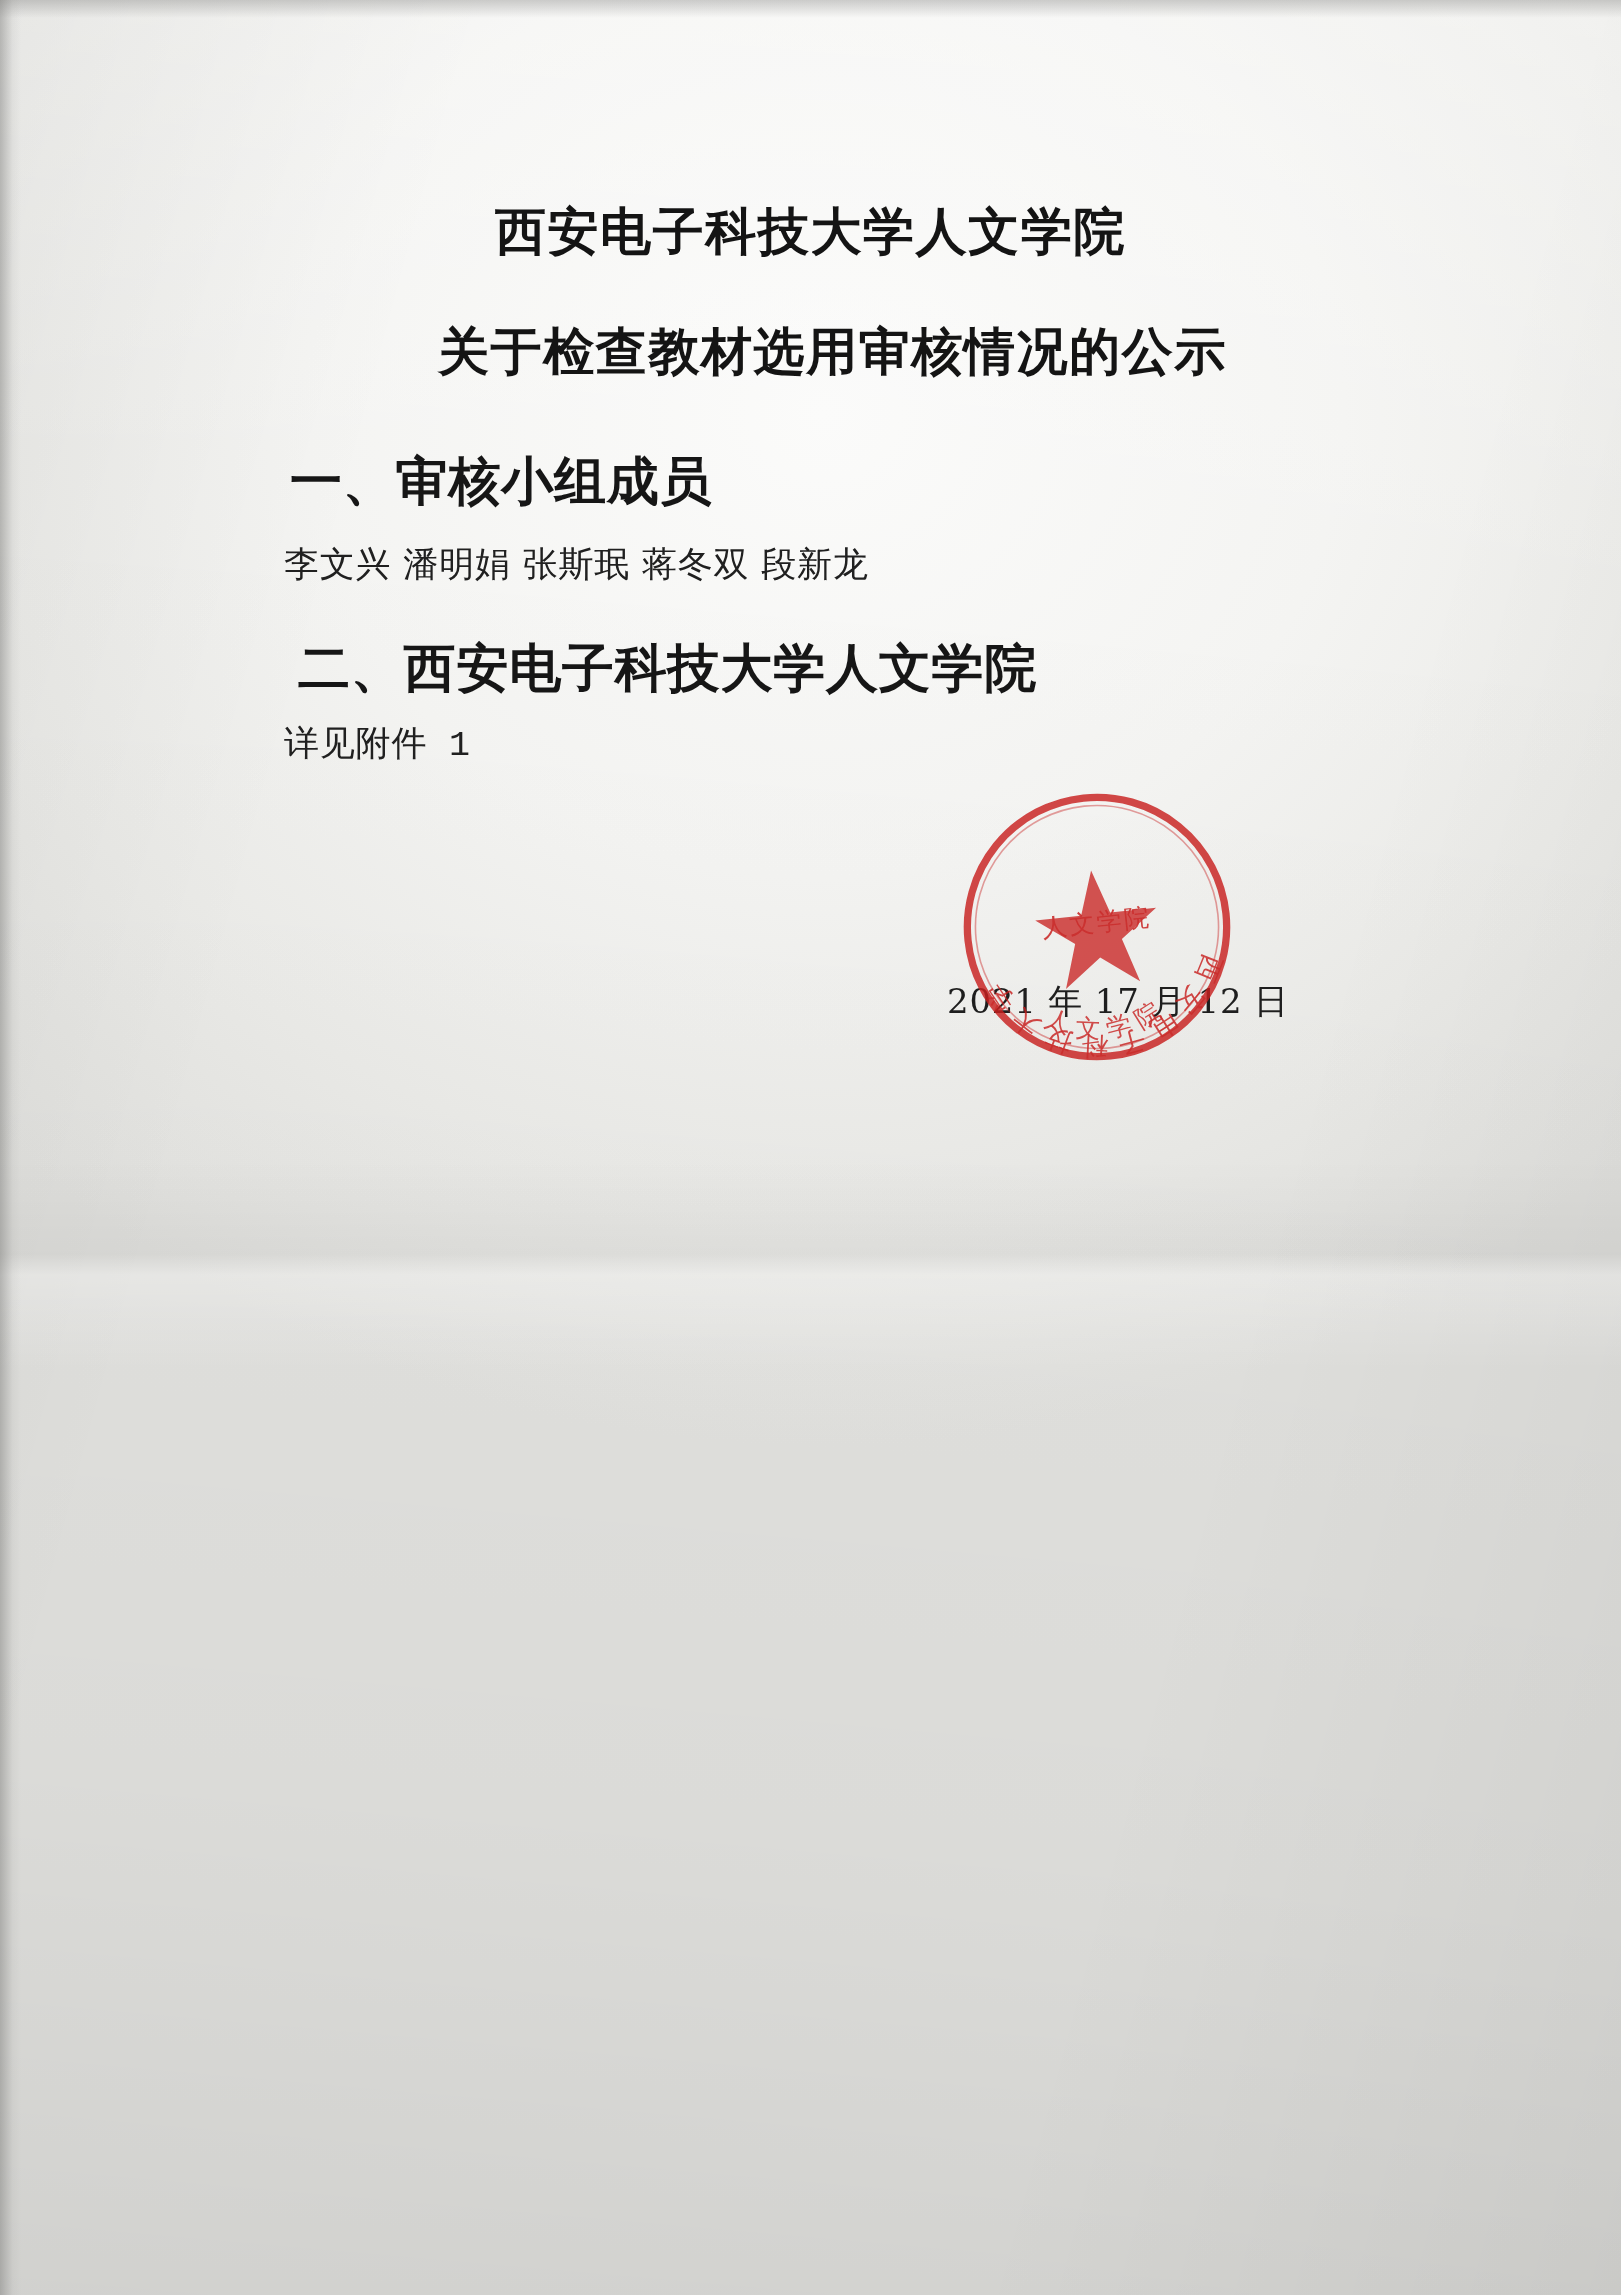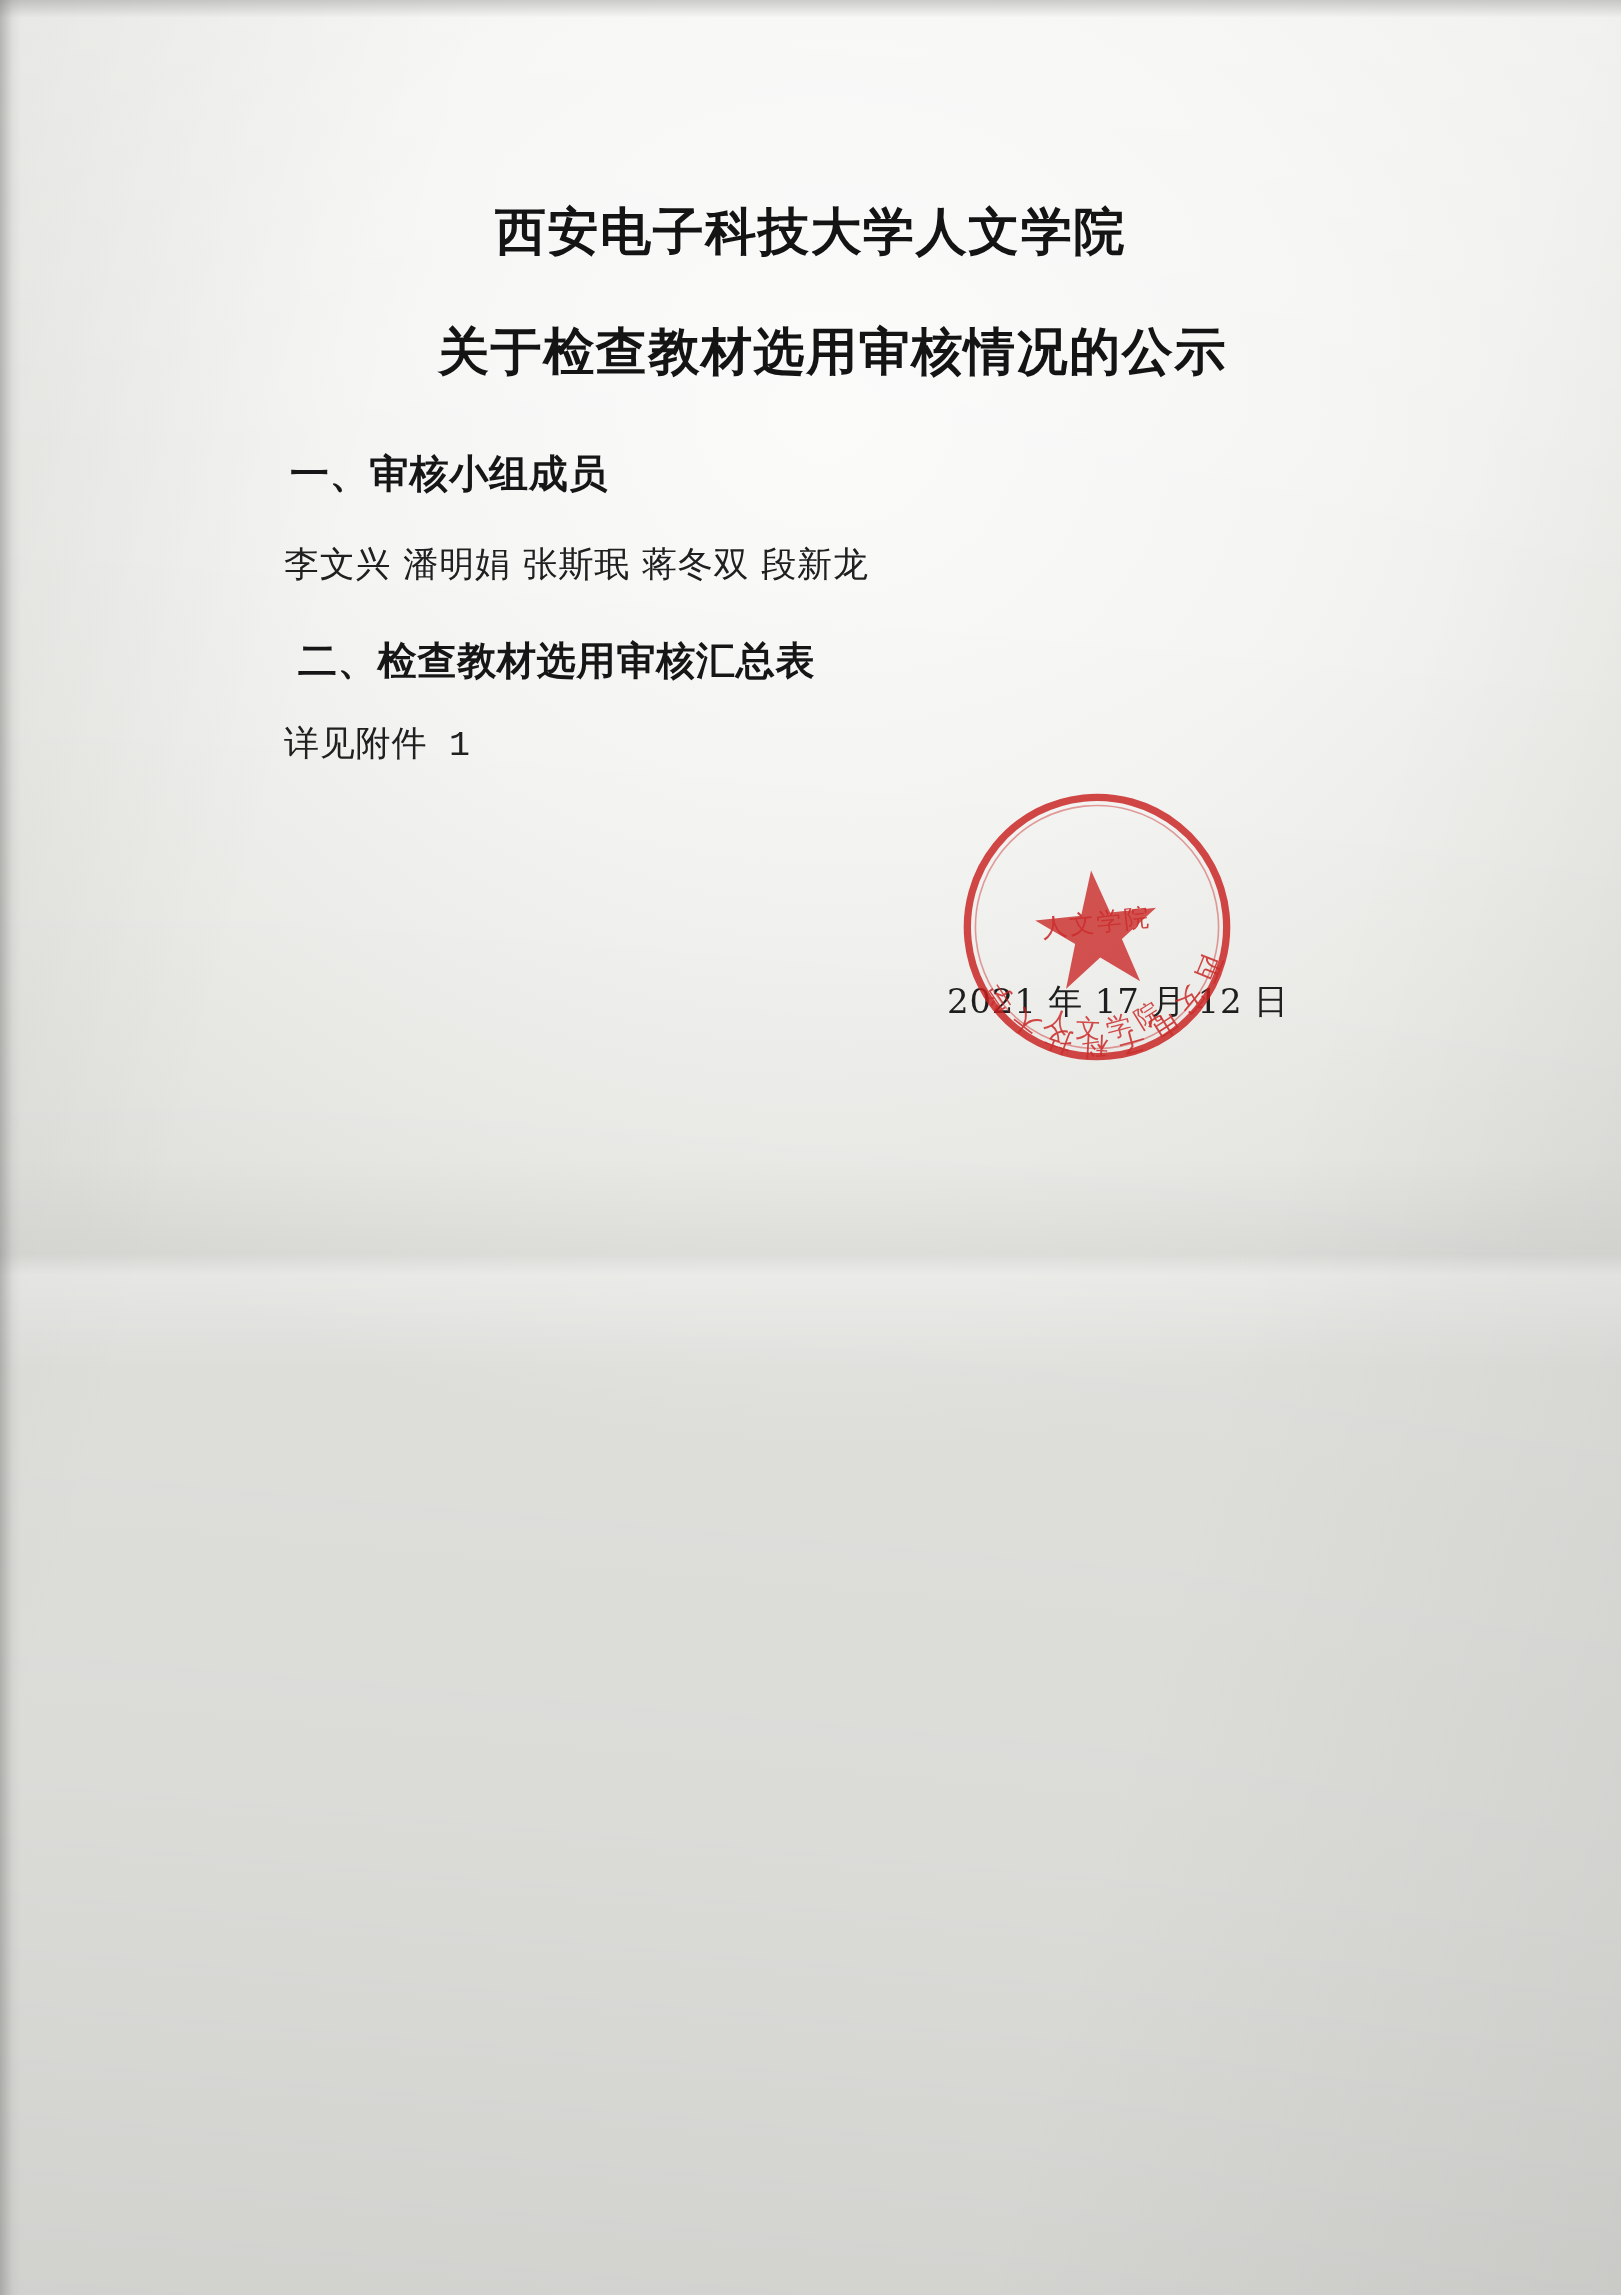--- a/index.html
+++ b/index.html
@@ -90,21 +90,21 @@
     top: 324px;
     font-size: 51px;
     line-height: 1.1;
     margin-left: 44px;
   }
 
   .heading {
     position: absolute;
     font-family: "DejaVu Sans", "Liberation Sans", sans-serif;
     font-weight: 700;
-    font-size: 39px;
+    font-size: 52px;
     letter-spacing: 0.8px;
     color: #161616;
   }
   .heading-1 { left: 290px; top: 447px; }
   .heading-2 { left: 298px; top: 634px; }
 
   .body-text {
     position: absolute;
     font-family: "DejaVu Serif", "Liberation Serif", serif;
     font-size: 35px;
@@ -164,21 +164,21 @@
   <div class="content">
 
     <div class="title-line title-1">西安电子科技大学人文学院</div>
 
     <div class="title-line title-2">关于检查教材选用审核情况的公示</div>
 
     <div class="heading heading-1">一、审核小组成员</div>
 
     <div class="body-text members">李文兴 潘明娟 张斯珉 蒋冬双 段新龙</div>
 
-    <div class="heading heading-2">二、检查教材选用审核汇总表</div>
+    <div class="heading heading-2">二、西安电子科技大学人文学院</div>
 
     <div class="body-text appendix">详见附件 1</div>
 
     <div class="date-line">2021 年 17 月 12 日</div>
 
     <div class="seal">
       <svg viewBox="0 0 348 348" xmlns="http://www.w3.org/2000/svg">
         <defs>
           <path id="sealArc" d="M 174,174 m -136,0 a 136,136 0 1 1 272,0" transform="rotate(180 174 174)"></path>
           <path id="sealArcBottom" d="M 38,174 a 136,136 0 0 0 272,0"></path>

